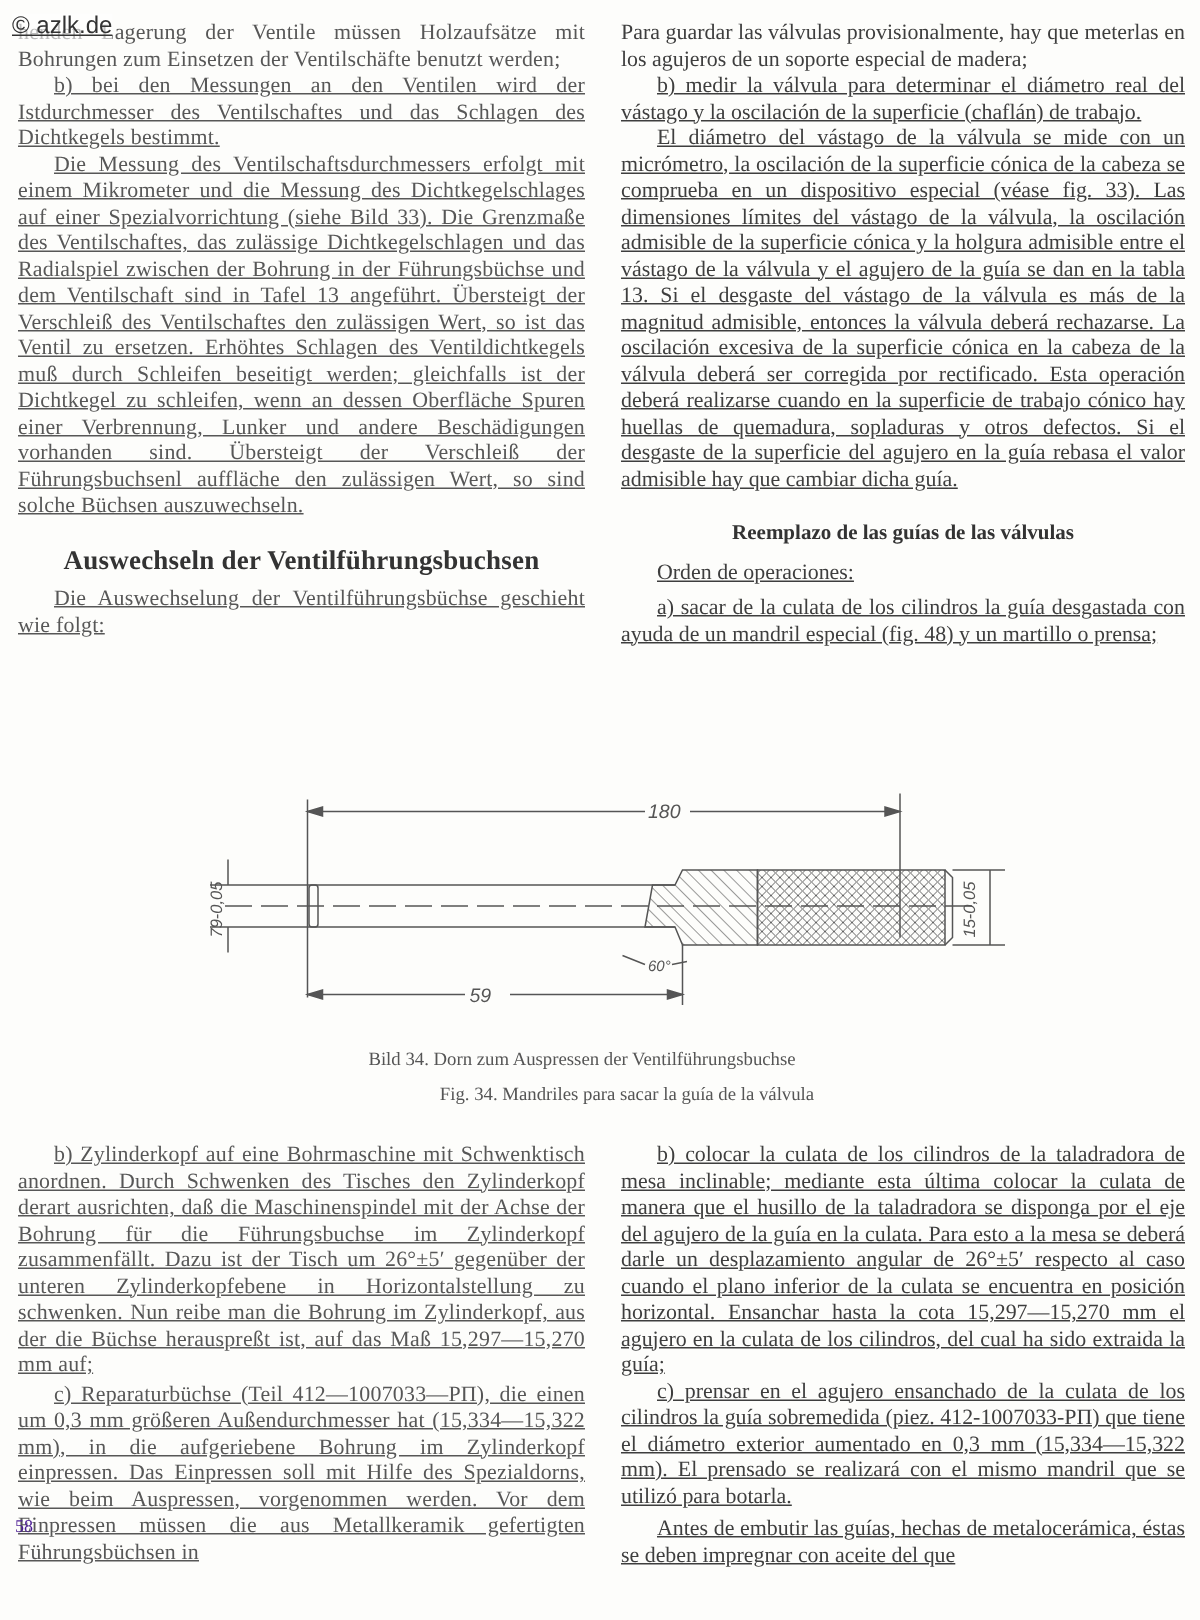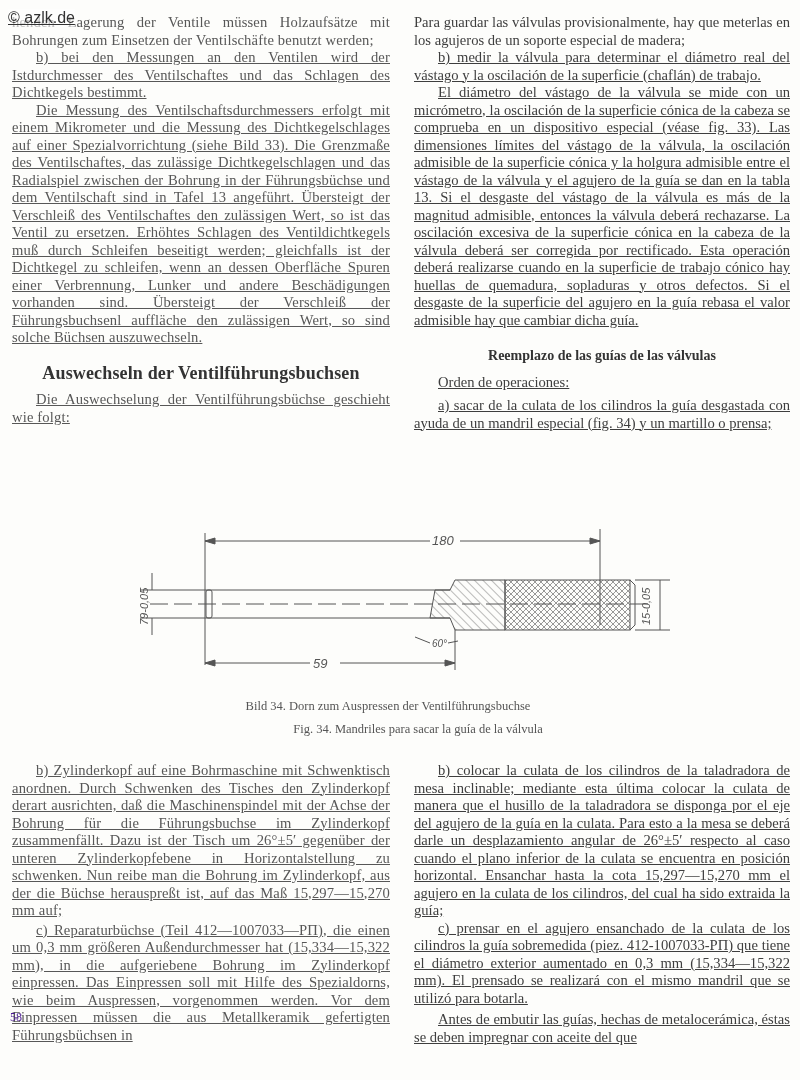--- a/index.html
+++ b/index.html
@@ -49,21 +49,21 @@
   <p class="heading">Auswechseln der Ventilführungsbuchsen</p>
   <p class="ind">Die Auswechselung der Ventilführungsbüchse geschieht wie folgt:</p>
 </div>
 
 <div class="col col-es" style="left:414px; top:14px; width:376px;">
   <p>Para guardar las válvulas provisionalmente, hay que meterlas en los agujeros de un soporte especial de madera;</p>
   <p class="ind">b) medir la válvula para determinar el diámetro real del vástago y la oscilación de la superficie (chaflán) de trabajo.</p>
   <p class="ind">El diámetro del vástago de la válvula se mide con un micrómetro, la oscilación de la superficie cónica de la cabeza se comprueba en un dispositivo especial (véase fig. 33). Las dimensiones límites del vástago de la válvula, la oscilación admisible de la superficie cónica y la holgura admisible entre el vástago de la válvula y el agujero de la guía se dan en la tabla 13. Si el desgaste del vástago de la válvula es más de la magnitud admisible, entonces la válvula deberá rechazarse. La oscilación excesiva de la superficie cónica en la cabeza de la válvula deberá ser corregida por rectificado. Esta operación deberá realizarse cuando en la superficie de trabajo cónico hay huellas de quemadura, sopladuras y otros defectos. Si el desgaste de la superficie del agujero en la guía rebasa el valor admisible hay que cambiar dicha guía.</p>
   <p class="heading es-head">Reemplazo de las guías de las válvulas</p>
   <p class="ind" style="margin-bottom:6px;">Orden de operaciones:</p>
-  <p class="ind">a) sacar de la culata de los cilindros la guía desgastada con ayuda de un mandril especial (fig. 34) y un martillo o prensa;</p>
+  <p class="ind">a) sacar de la culata de los cilindros la guía desgastada con ayuda de un mandril especial (fig. 48) y un martillo o prensa;</p>
 </div>
 
 <svg class="figure" viewBox="0 0 540 165" xmlns="http://www.w3.org/2000/svg">
   <defs>
     <pattern id="hatch" width="6" height="6" patternUnits="userSpaceOnUse" patternTransform="rotate(-45)">
       <line x1="0" y1="0" x2="0" y2="6" stroke="#555" stroke-width="0.8"></line>
     </pattern>
     <pattern id="knurl" width="6" height="6" patternUnits="userSpaceOnUse">
       <path d="M0,0 L6,6 M6,0 L0,6" stroke="#555" stroke-width="0.6"></path>
     </pattern>

